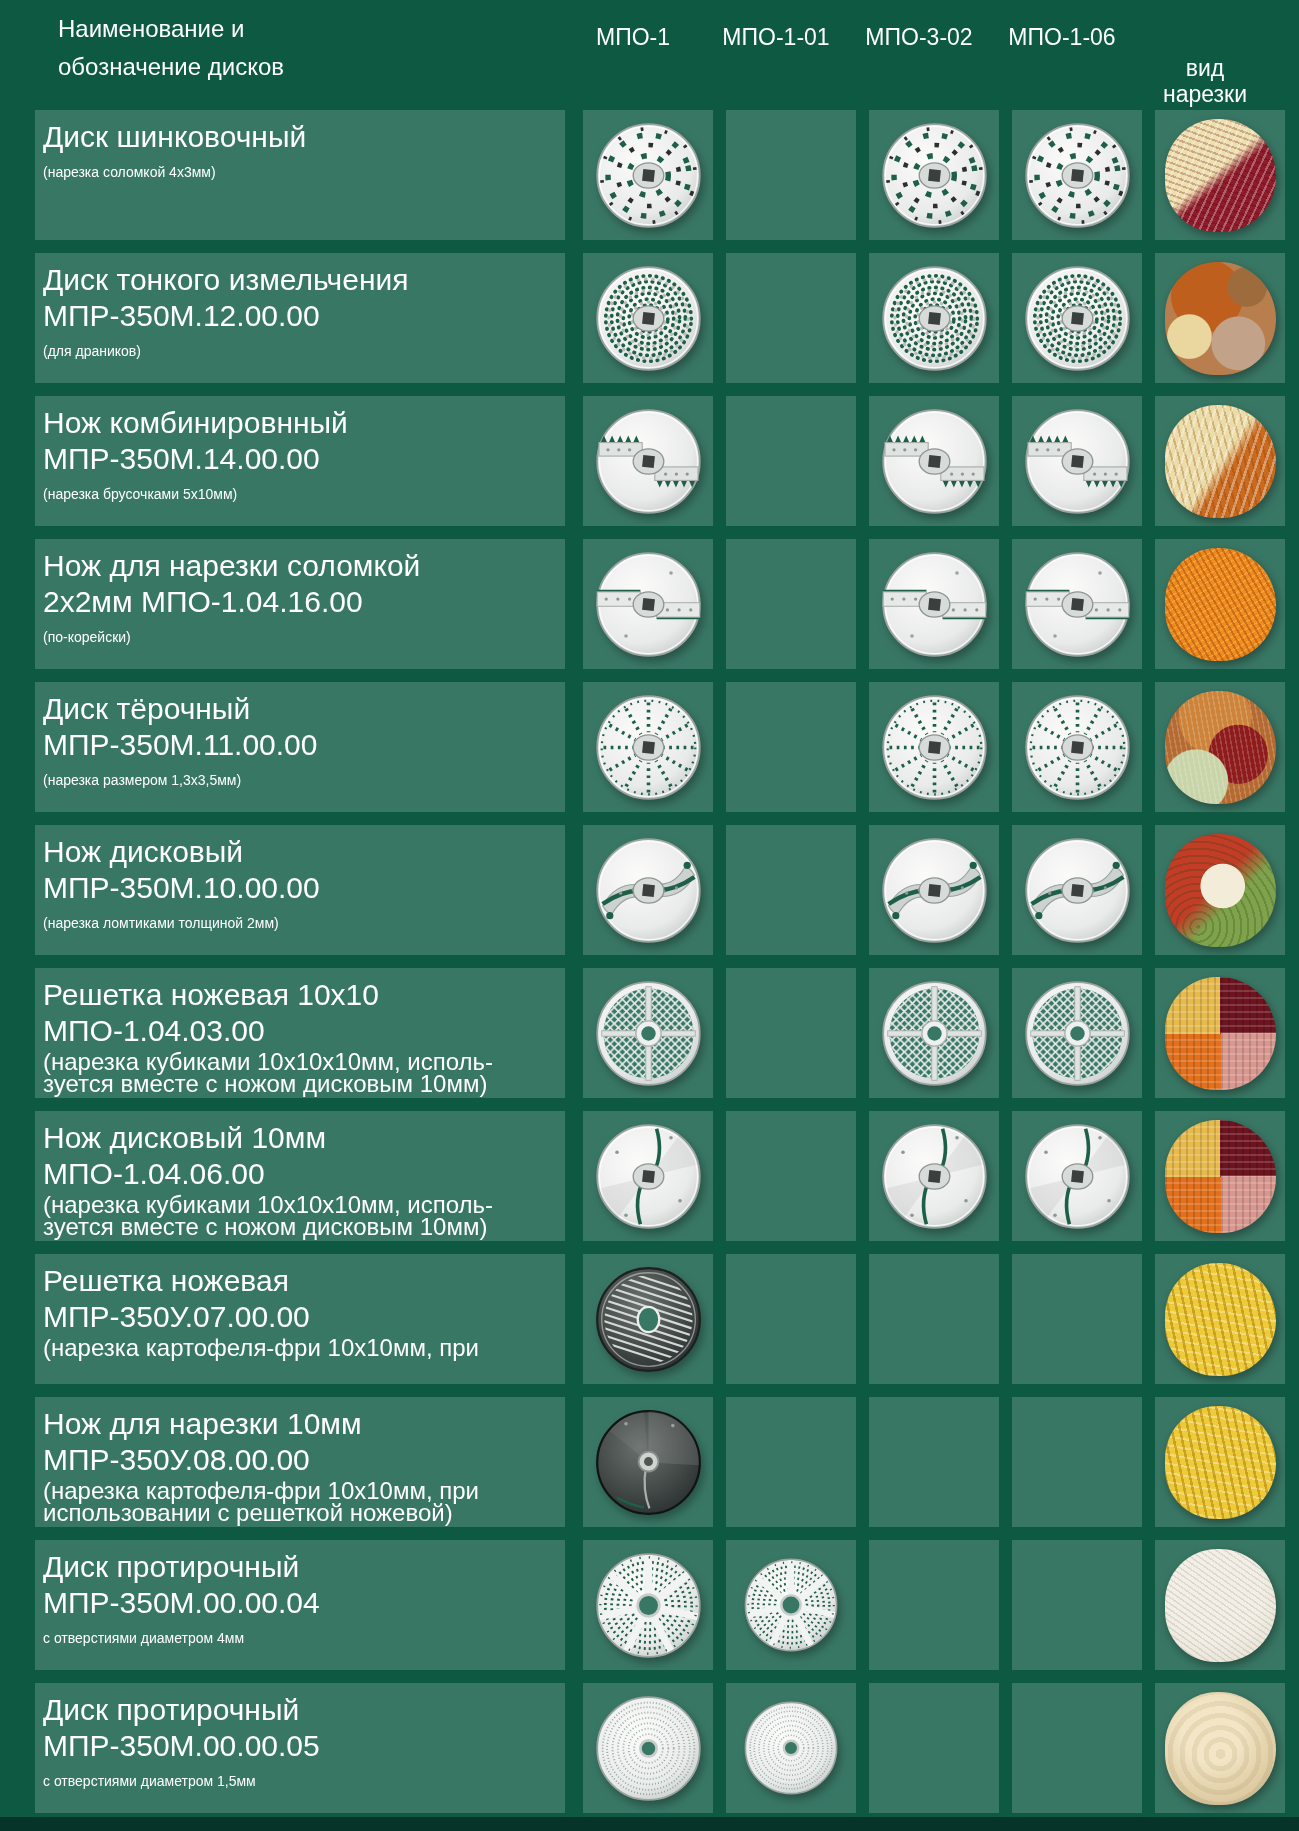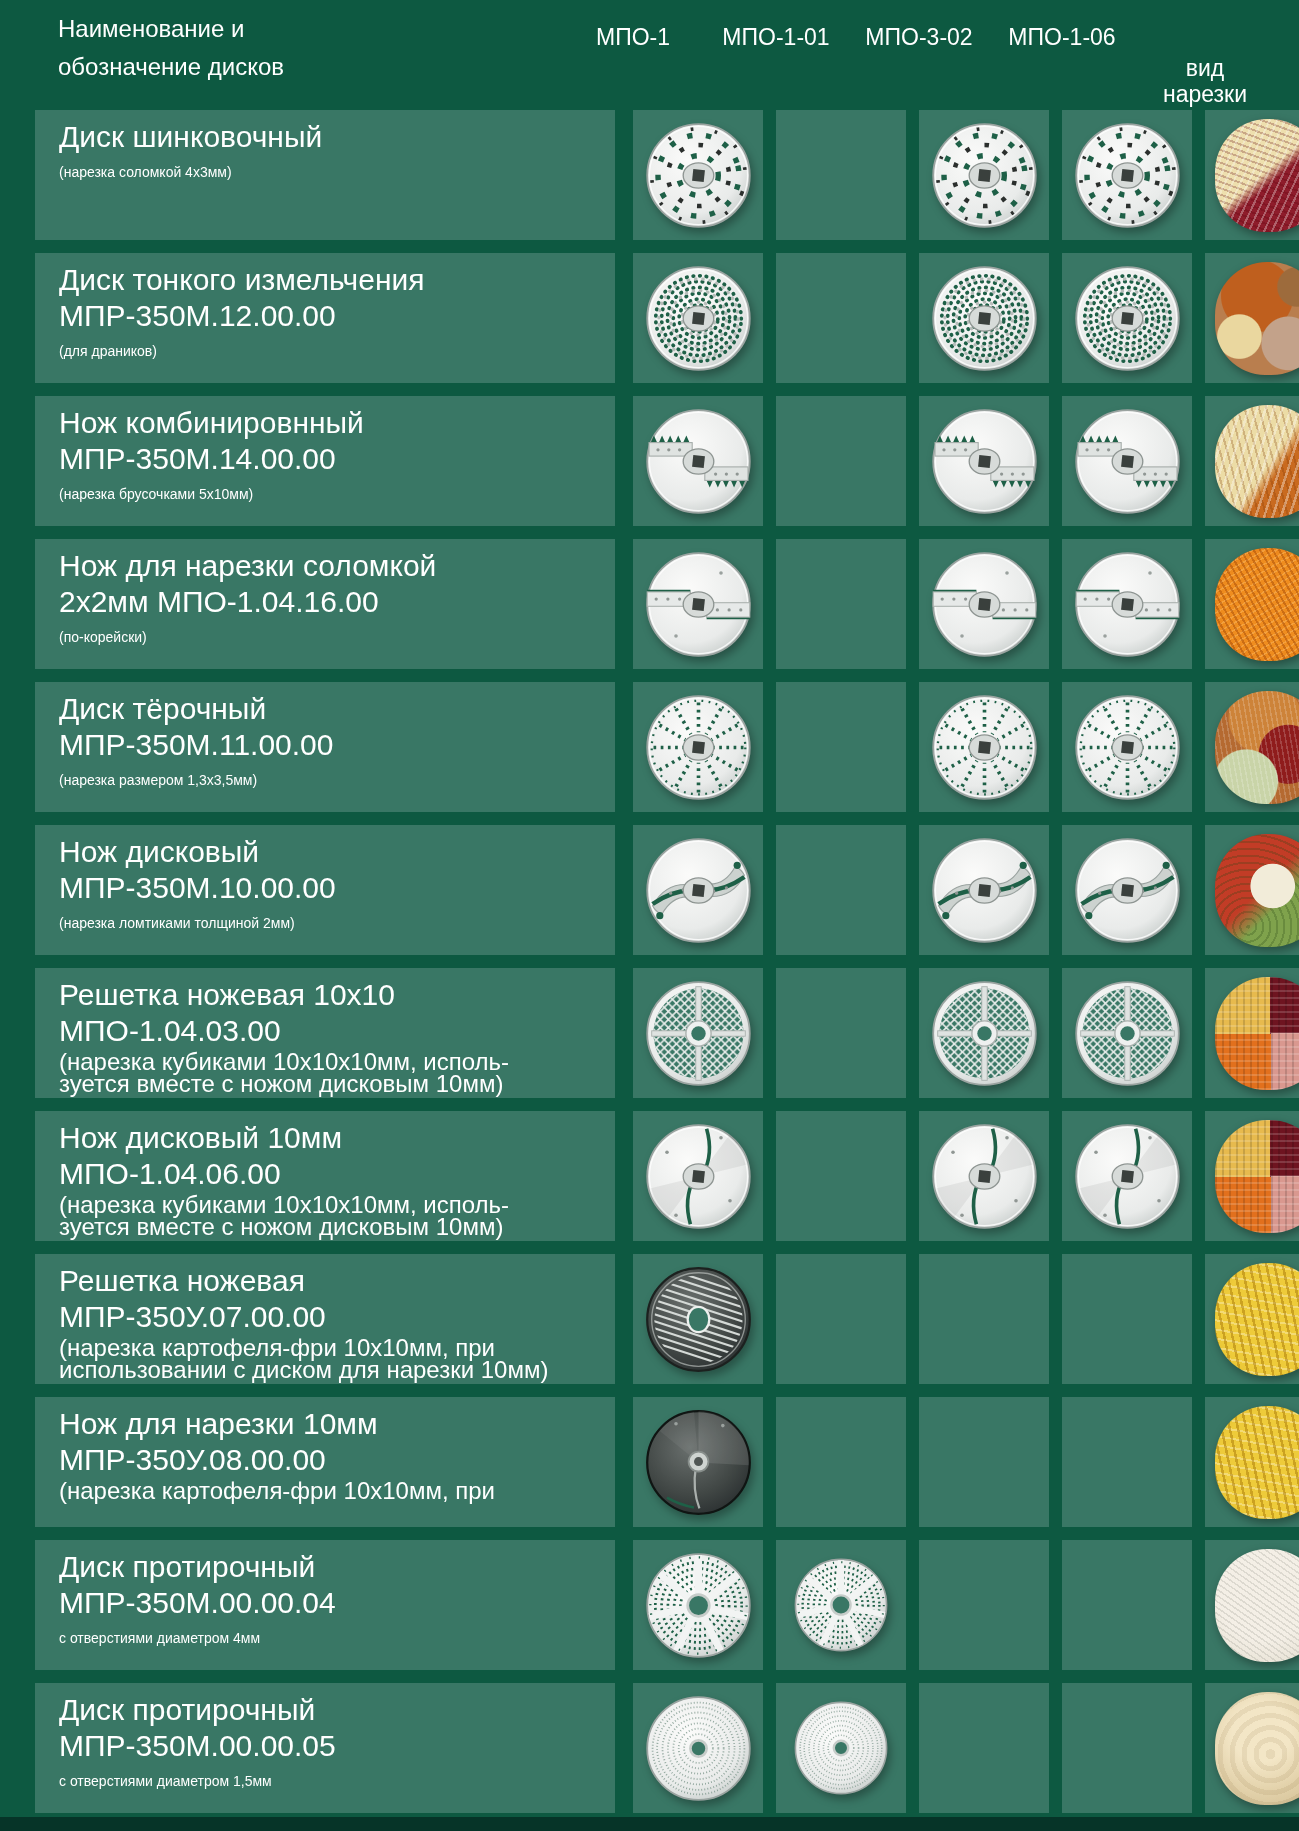--- a/index.html
+++ b/index.html
@@ -6,21 +6,21 @@
   body{
     width:1299px;height:1831px;position:relative;overflow:hidden;
     background:#0d5941;
     font-family:"Liberation Sans", sans-serif;color:#ffffff;
   }
   .page-title{position:absolute;left:58px;top:10px;font-size:24px;line-height:38px;font-weight:400;}
   .colhead{position:absolute;top:24px;width:130px;text-align:center;font-size:23px;line-height:26px;}
   .colhead.two{top:22px;margin-top:33px;}
   .grid{position:absolute;left:35px;top:110px;}
   .row{display:flex;margin-bottom:13px;height:130px;}
-  .name{width:580px;height:130px;background:#397765;box-sizing:border-box;padding:9px 6px 0 24px;overflow:hidden;}
+  .name{width:530px;height:130px;background:#397765;box-sizing:border-box;padding:9px 6px 0 8px;overflow:hidden;}
   .nm{font-size:30px;line-height:36px;white-space:nowrap;}
   .nt{margin-top:5px;font-size:14px;line-height:25px;}
   .nt.sm{margin-top:2px;font-size:24px;line-height:22px;}
   .cell{width:130px;height:130px;background:#397765;margin-left:13px;display:flex;align-items:center;justify-content:center;overflow:hidden;}
   .row .cell:nth-child(2){margin-left:18px;}
   .disc{width:117px;height:117px;filter:drop-shadow(3px 5px 4px rgba(0,0,0,.30));}
   .food{width:111px;height:113px;border-radius:48% 52% 50% 46%;filter:drop-shadow(2px 4px 5px rgba(0,0,0,.35));}
   .f-straw{background:
     repeating-linear-gradient(115deg, rgba(255,255,255,.30) 0 2px, rgba(255,255,255,0) 2px 7px),
     repeating-linear-gradient(20deg, rgba(90,0,10,.25) 0 2px, transparent 2px 6px),
@@ -530,21 +530,20 @@
         <div class="food f-cubes"></div>
       </div>
   </div>
 
   <div class="row">
     <div class="name">
       <div class="nm">Решетка ножевая</div>
       <div class="nm">МПР-350У.07.00.00</div>
       <div class="nt sm">
           <div>(нарезка картофеля-фри 10х10мм, при</div>
-          <div>использовании с диском для нарезки 10мм)</div>
         </div>
     </div>
     <div class="cell">
         <svg class="disc" viewBox="0 0 130 130">
           <use href="#d-fgrid"></use>
         </svg>
       </div>
     <div class="cell"></div>
     <div class="cell"></div>
     <div class="cell"></div>
@@ -552,20 +551,21 @@
         <div class="food f-fries"></div>
       </div>
   </div>
 
   <div class="row">
     <div class="name">
       <div class="nm">Нож для нарезки 10мм</div>
       <div class="nm">МПР-350У.08.00.00</div>
       <div class="nt sm">
           <div>(нарезка картофеля-фри 10х10мм, при</div>
+          <div>использовании с решеткой ножевой)</div>
         </div>
     </div>
     <div class="cell">
         <svg class="disc" viewBox="0 0 130 130">
           <use href="#d-fknife"></use>
         </svg>
       </div>
     <div class="cell"></div>
     <div class="cell"></div>
     <div class="cell"></div>

